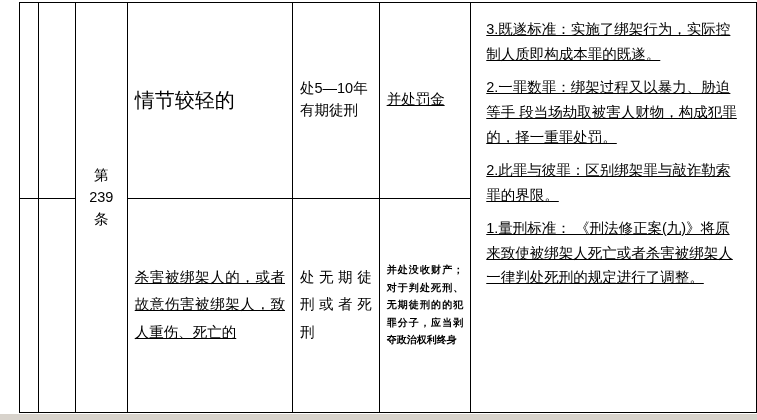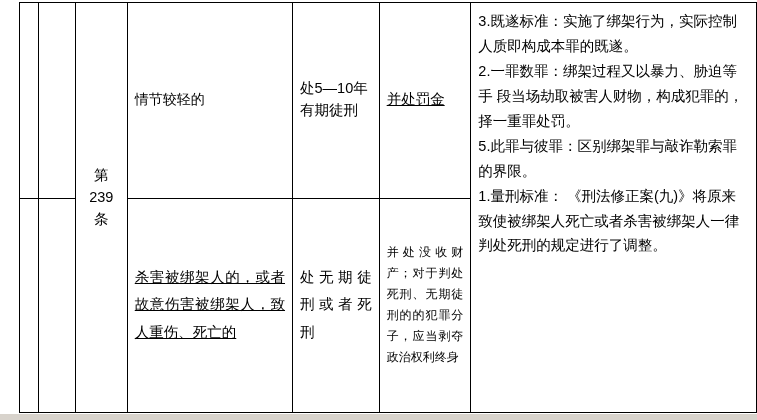--- a/index.html
+++ b/index.html
@@ -84,35 +84,37 @@
     font-size: 14.5px;
     white-space: pre-line;
   }
   .pen-text {
     text-align: left;
     font-size: 14.5px;
     line-height: 1.5;
     white-space: pre-line;
   }
   .desc-text {
-    font-size: 14px;
+    font-size: 20px;
     line-height: 1.85;
   }
   .notes-text {
     font-size: 14.5px;
     line-height: 1.72;
   }
   .notes-text p {
-    margin: 0;
+    margin: 8px;
+    text-decoration: underline;
   }
   .justify-col {
     text-align: justify;
     text-justify: inter-ideograph;
-    font-size: 12px;
+    font-size: 10px;
     line-height: 1.75;
+    font-weight: bold;
   }
   .row1-h { height: 196px; }
   .row2-h { height: 214px; }
   .desc2 {
     font-size: 14.5px;
     line-height: 1.9;
     text-align: justify;
     text-justify: inter-ideograph;
   }
 </style>
@@ -168,21 +170,21 @@
             <div class="cell-inner" style="height:100%;box-sizing:border-box;text-decoration:underline;">
               <div class="v-mid-left" style="height:182px;">
                 <div class="pen-text">并处罚金</div>
               </div>
             </div>
           </td>
           <td class="c-notes" rowspan="2">
             <div class="cell-inner notes-text">
               <p>3.既遂标准：实施了绑架行为，实际控制人质即构成本罪的既遂。</p>
               <p>2.一罪数罪：绑架过程又以暴力、胁迫等手 段当场劫取被害人财物，构成犯罪的，择一重罪处罚。</p>
-              <p>5.此罪与彼罪：区别绑架罪与敲诈勒索罪的界限。</p>
+              <p>2.此罪与彼罪：区别绑架罪与敲诈勒索罪的界限。</p>
               <p>1.量刑标准： 《刑法修正案(九)》将原来致使被绑架人死亡或者杀害被绑架人一律判处死刑的规定进行了调整。</p>
             </div>
           </td>
         </tr>
         <tr class="row2-h">
           <td class="c-narrow1">
             <div class="cell-inner"></div>
           </td>
           <td class="c-narrow2">
             <div class="cell-inner"></div>

